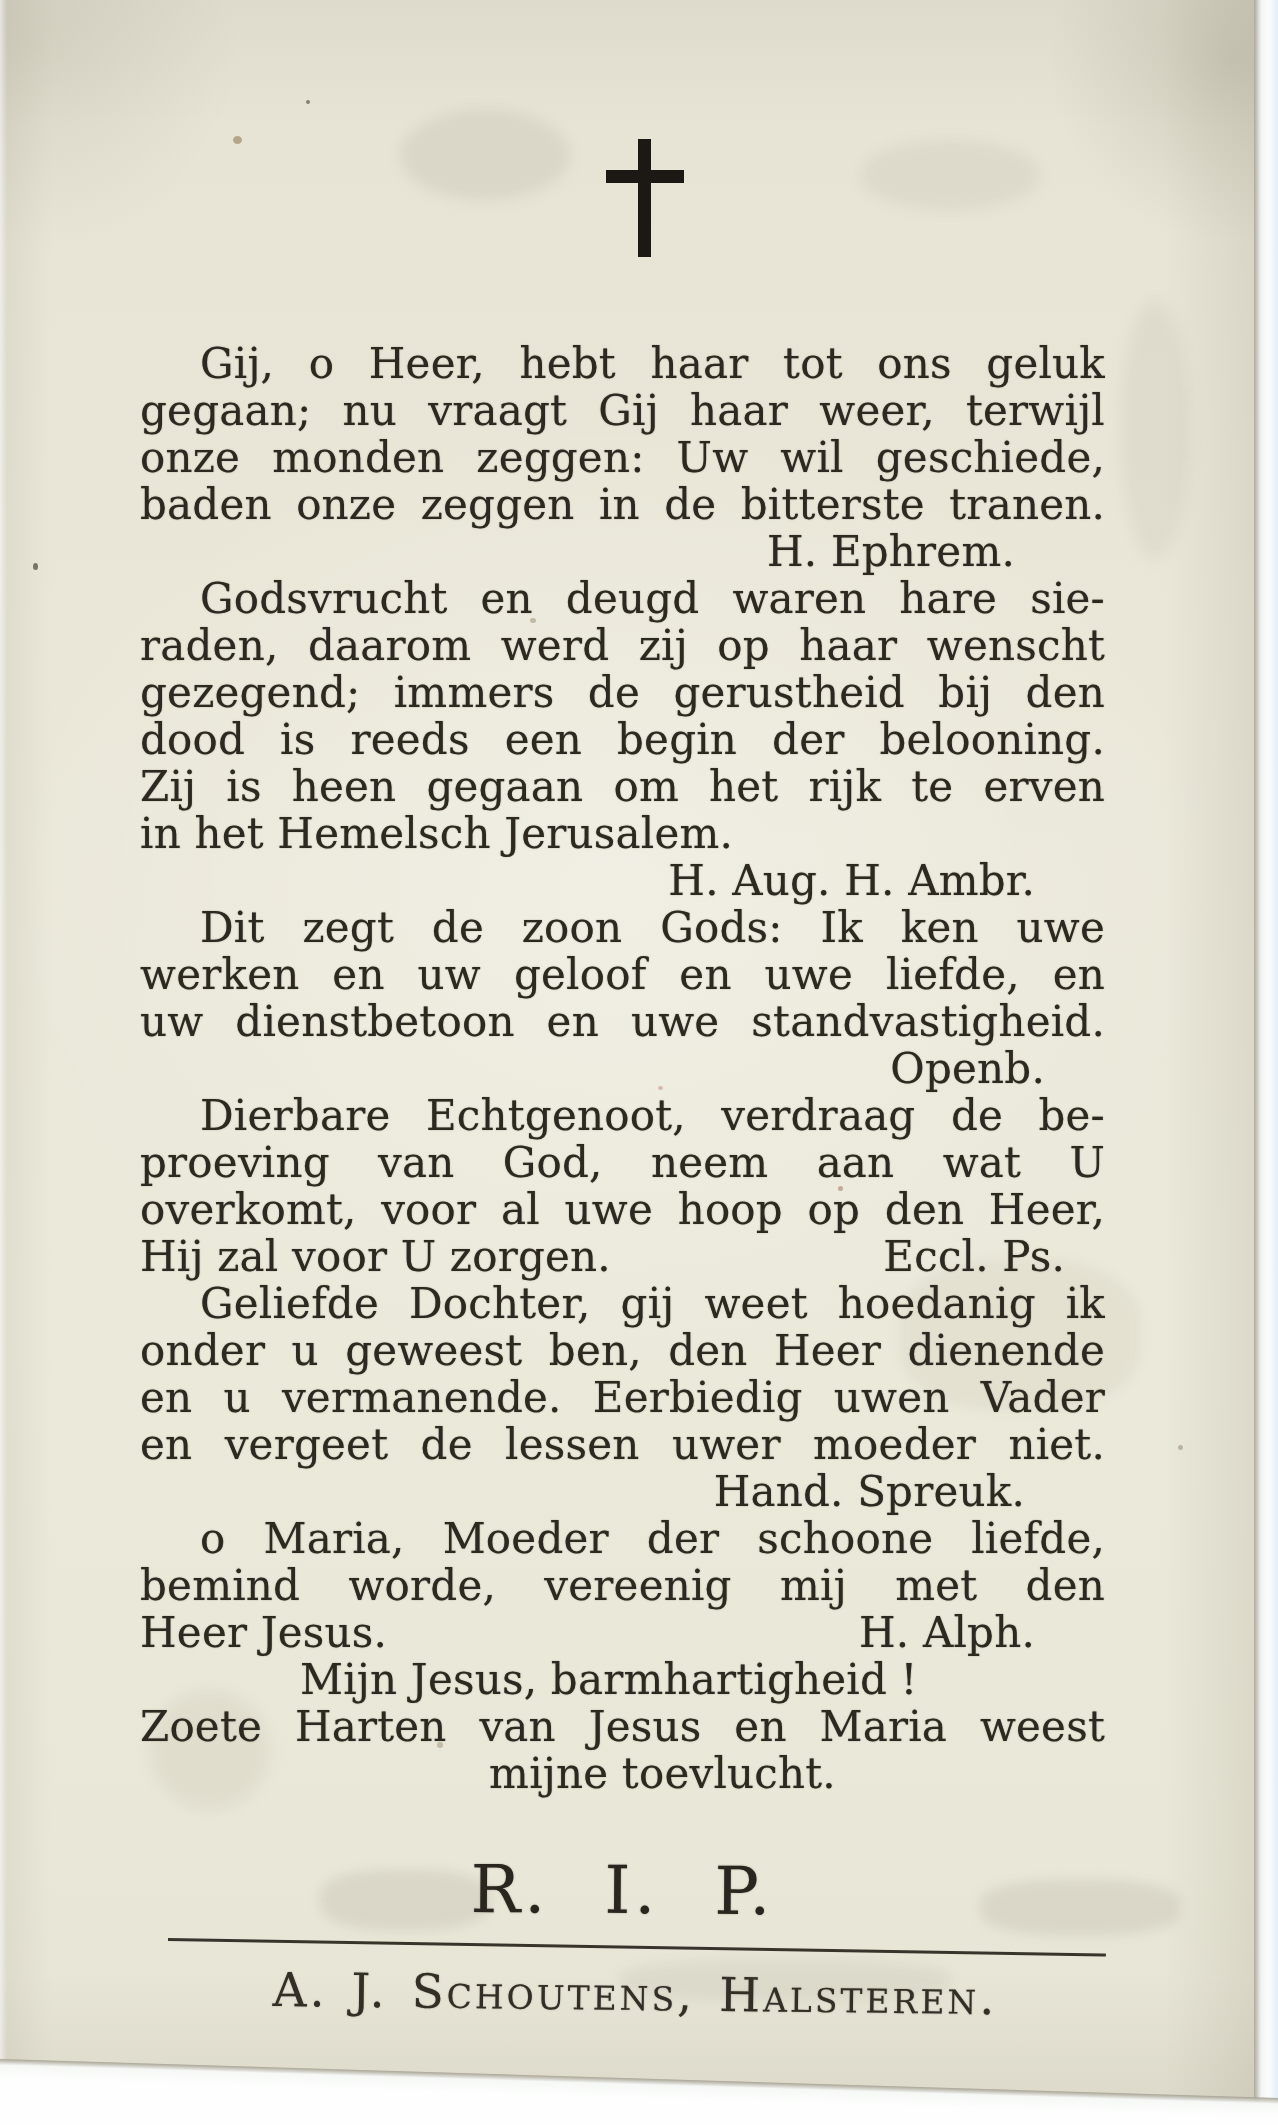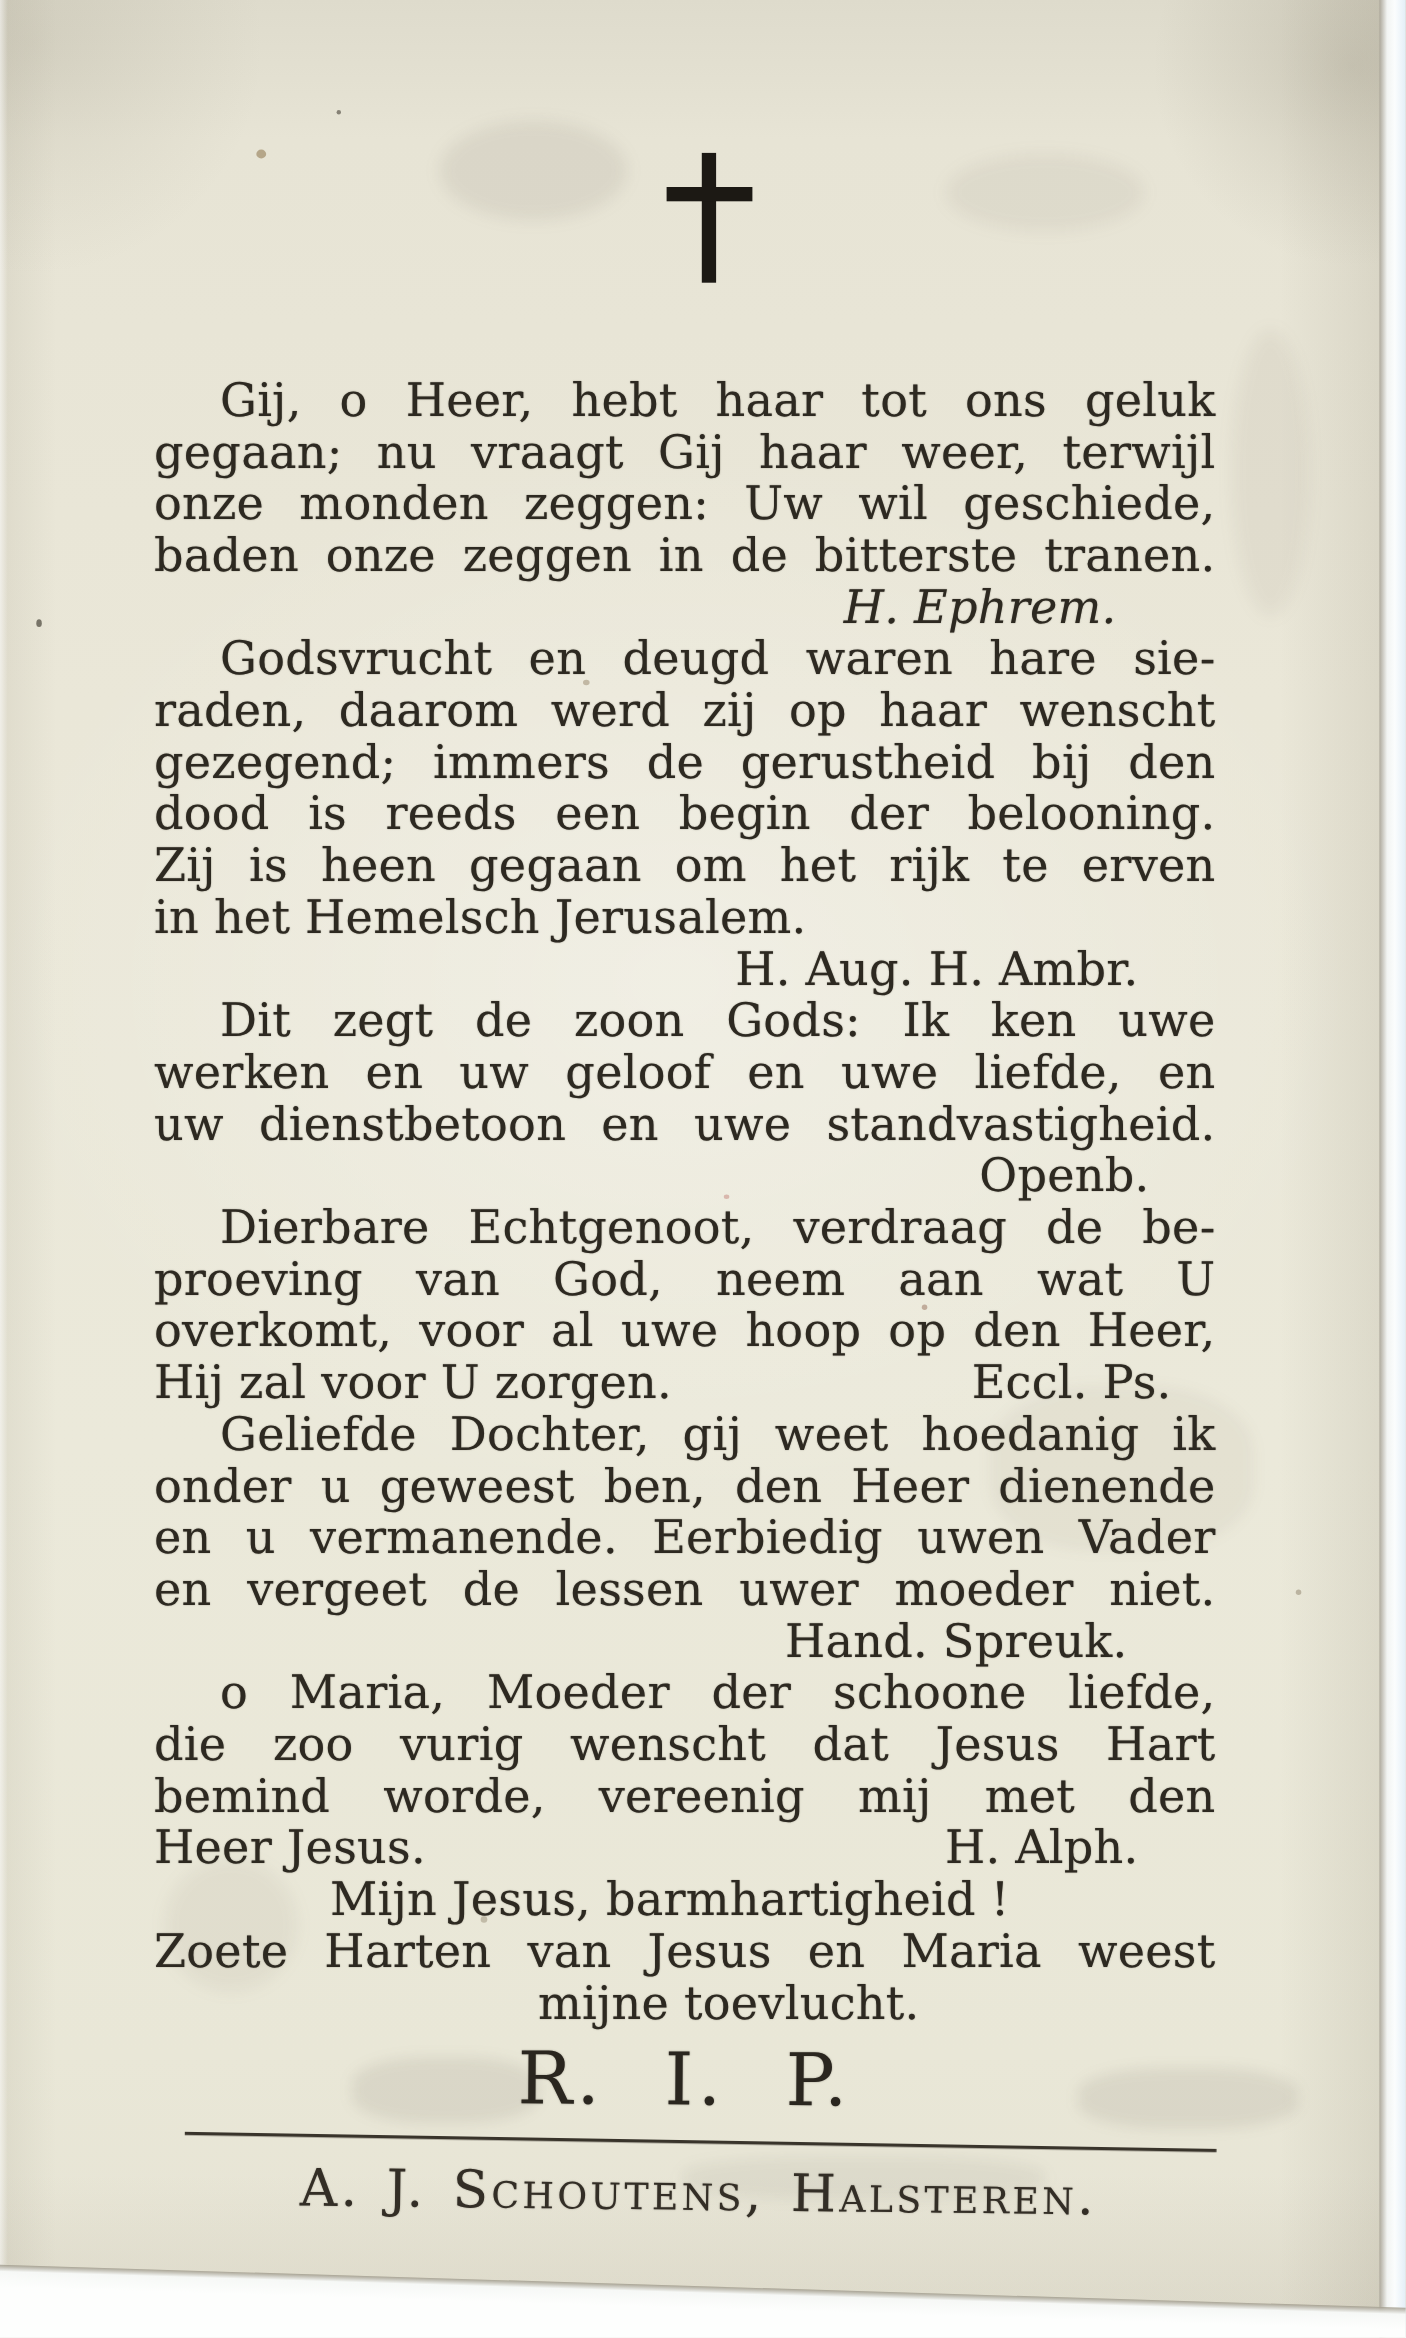--- a/index.html
+++ b/index.html
@@ -37,21 +37,21 @@
   .cross .v{position:absolute;left:32px;top:0;width:13px;height:118px;background:#1c1914;}
   .cross .h{position:absolute;left:0;top:31px;width:78px;height:13px;background:#1c1914;}
   
   .textblock{position:absolute;left:140px;top:340px;width:965px;
     font-size:42px;line-height:47px;letter-spacing:0.2px;
     text-shadow:0 0 1.2px rgba(45,40,30,0.55);}
   .ln{height:47px;white-space:nowrap;}
   .just{white-space:normal;text-align:justify;text-align-last:justify;}
   .ind{text-indent:60px;}
   .att{text-align:right;white-space:nowrap;}
-  .att-p1{padding-right:90px;font-style:italic;}
+  .att-p1{padding-right:90px;}
   .att-p2{padding-right:70px;}
   .att-p3{padding-right:60px;}
   .att-p5{padding-right:80px;}
   .split{display:flex;justify-content:space-between;}
   .split .right-part{padding-right:40px;}
   .split .right-part.alph{padding-right:70px;}
   .close-1{text-indent:160px;}
   .close-3{text-indent:80px;text-align:center;}
   .rip{position:absolute;left:140px;top:1852px;width:965px;text-align:center;
     font-size:66px;letter-spacing:4px;word-spacing:30px;color:#2a261f;
@@ -121,21 +121,20 @@
       <span class="right-part">Eccl. Ps.</span>
     </div>
 
     <div class="ln just ind">Geliefde Dochter, gij weet hoedanig ik</div>
     <div class="ln just">onder u geweest ben, den Heer dienende</div>
     <div class="ln just">en u vermanende. Eerbiedig uwen Vader</div>
     <div class="ln just">en vergeet de lessen uwer moeder niet.</div>
     <div class="ln att att-p5">Hand. Spreuk.</div>
 
     <div class="ln just ind">o Maria, Moeder der schoone liefde,</div>
-    <div class="ln just">die zoo vurig wenscht dat Jesus Hart</div>
     <div class="ln just">bemind worde, vereenig mij met den</div>
     <div class="ln split">
       <span>Heer Jesus.</span>
       <span class="right-part alph">H. Alph.</span>
     </div>
 
     <div class="ln close-1">Mijn Jesus, barmhartigheid !</div>
     <div class="ln just">Zoete Harten van Jesus en Maria weest</div>
     <div class="ln close-3">mijne toevlucht.</div>
   </div>

